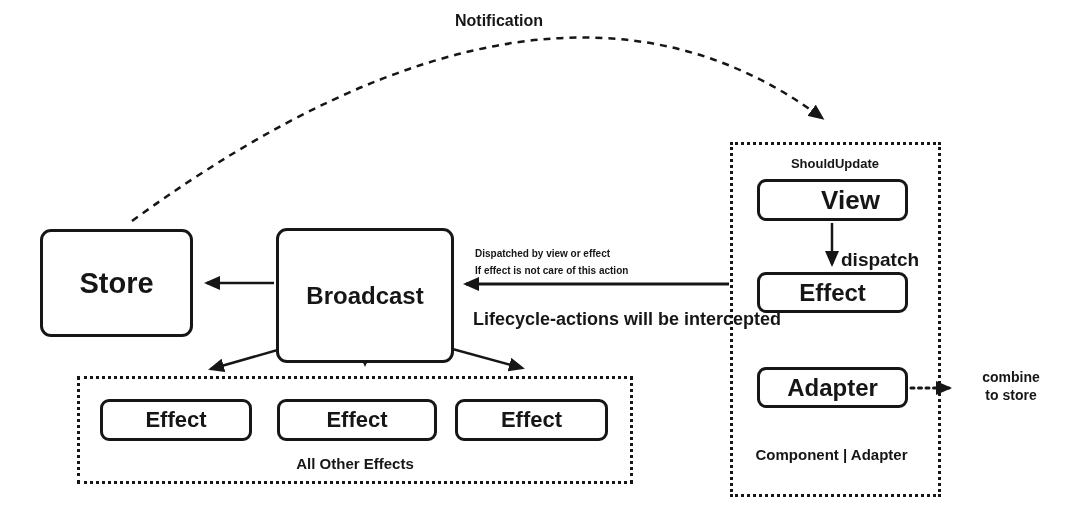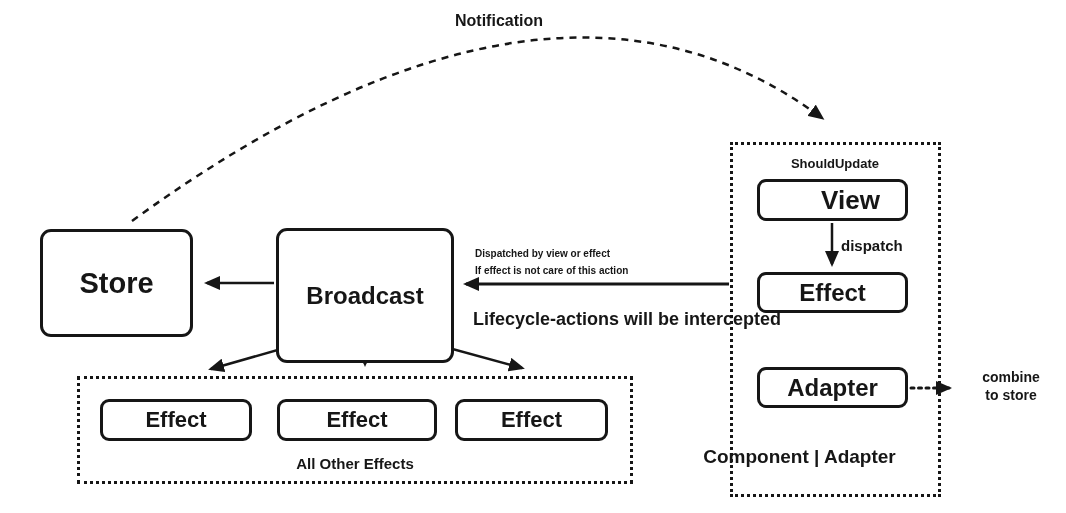--- a/index.html
+++ b/index.html
@@ -93,30 +93,30 @@
   <div class="abs center-text" style="left:77px; top:455px; width:556px; font-weight:bold; font-size:15px;text-align:center;">All Other Effects</div>
 
   <div class="dotted-panel" style="left:730px; top:142px; width:211px; height:355px;"></div>
 
   <div class="abs center-text" style="left:745px; top:156px; width:180px; font-weight:bold; font-size:13px;">ShouldUpdate</div>
 
   <div class="node small" style="left:757px; top:179px; width:151px; height:42px; font-size:26px;padding-left:36px;">
     <span>View</span>
   </div>
 
-  <div class="lbl" style="left:841px; top:237px; font-size:15px;">dispatch</div>
+  <div class="lbl" style="left:841px; top:249px; font-size:19px;">dispatch</div>
 
   <div class="node small" style="left:757px; top:272px; width:151px; height:41px; font-size:24px;">
     <span>Effect</span>
   </div>
 
   <div class="node small" style="left:757px; top:367px; width:151px; height:41px; font-size:24px;">
     <span>Adapter</span>
   </div>
 
   <div class="abs center-text" style="left:966px; top:368px; width:90px; font-weight:bold; font-size:14px; line-height:18px;">
     <div>combine</div>
     <div>to store</div>
   </div>
 
-  <div class="abs center-text" style="left:694px; top:446px; width:211px; font-weight:bold; font-size:19px;">Component | Adapter</div>
+  <div class="abs center-text" style="left:726px; top:446px; width:211px; font-weight:bold; font-size:15px;">Component | Adapter</div>
 
 </div>
 
 </body></html>

